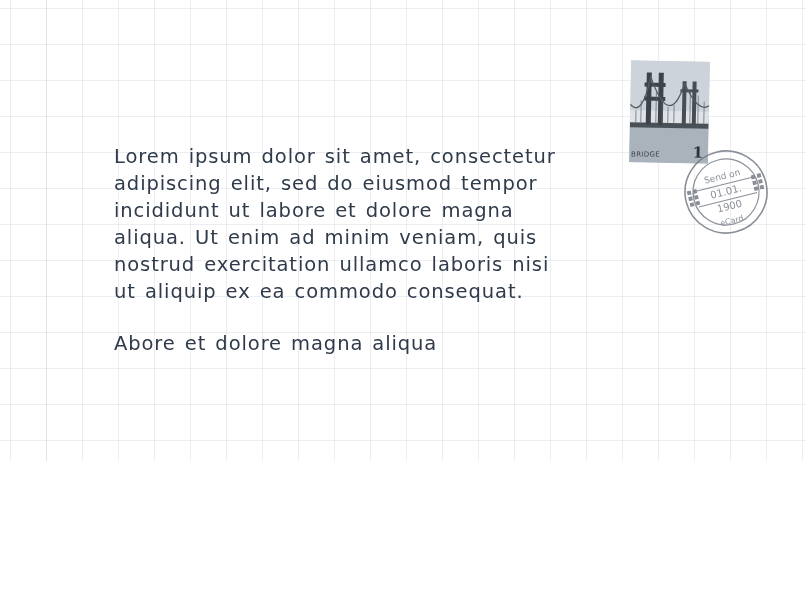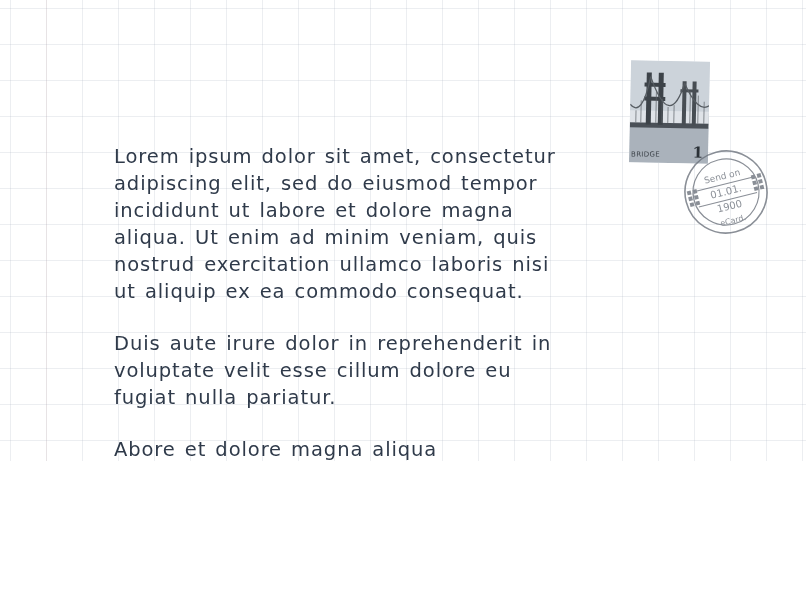--- a/index.html
+++ b/index.html
@@ -141,21 +141,20 @@
 </style>
 </head>
 <body>
 
 <div class="postcard">
 
   <div class="margin-rule"></div>
 
   <div class="message">
     <p>Lorem ipsum dolor sit amet, consectetur adipiscing elit, sed do eiusmod tempor incididunt ut labore et dolore magna aliqua. Ut enim ad minim veniam, quis nostrud exercitation ullamco laboris nisi ut aliquip ex ea commodo consequat.</p>
-    <p>Duis aute irure dolor in reprehenderit in voluptate velit esse cillum dolore eu fugiat nulla pariatur.</p>
     <p>Abore et dolore magna aliqua</p>
   </div>
 
   <div class="stamp-wrap">
     <div class="stamp-perf"></div>
     <div class="stamp-inner">
       <div class="stamp-photo">
         <svg width="79" height="102" viewBox="0 0 79 102">
           <rect x="0" y="0" width="79" height="102" fill="#dfe3e8"></rect>
           <rect x="0" y="0" width="79" height="50" fill="#ccd3da"></rect>

